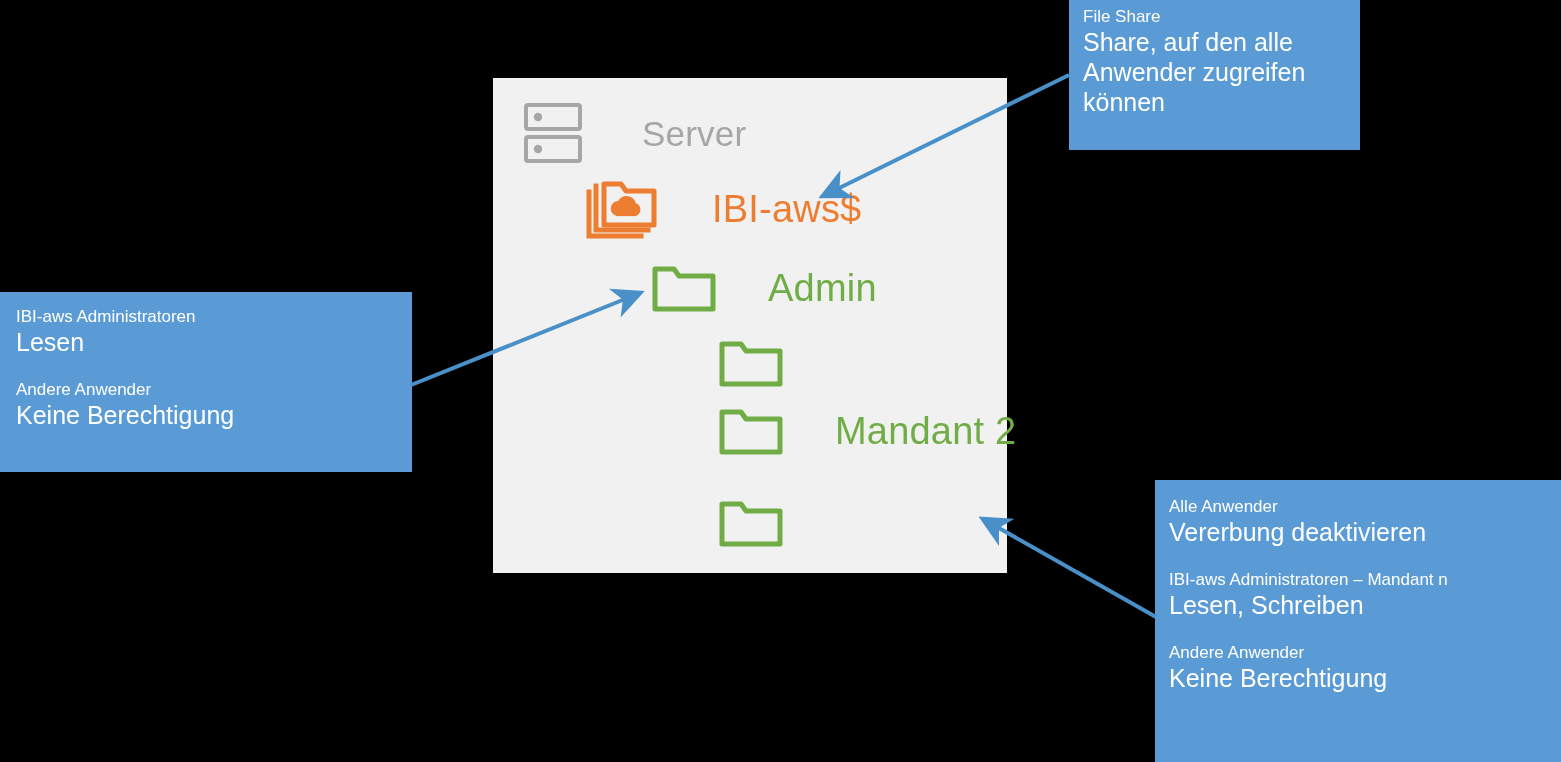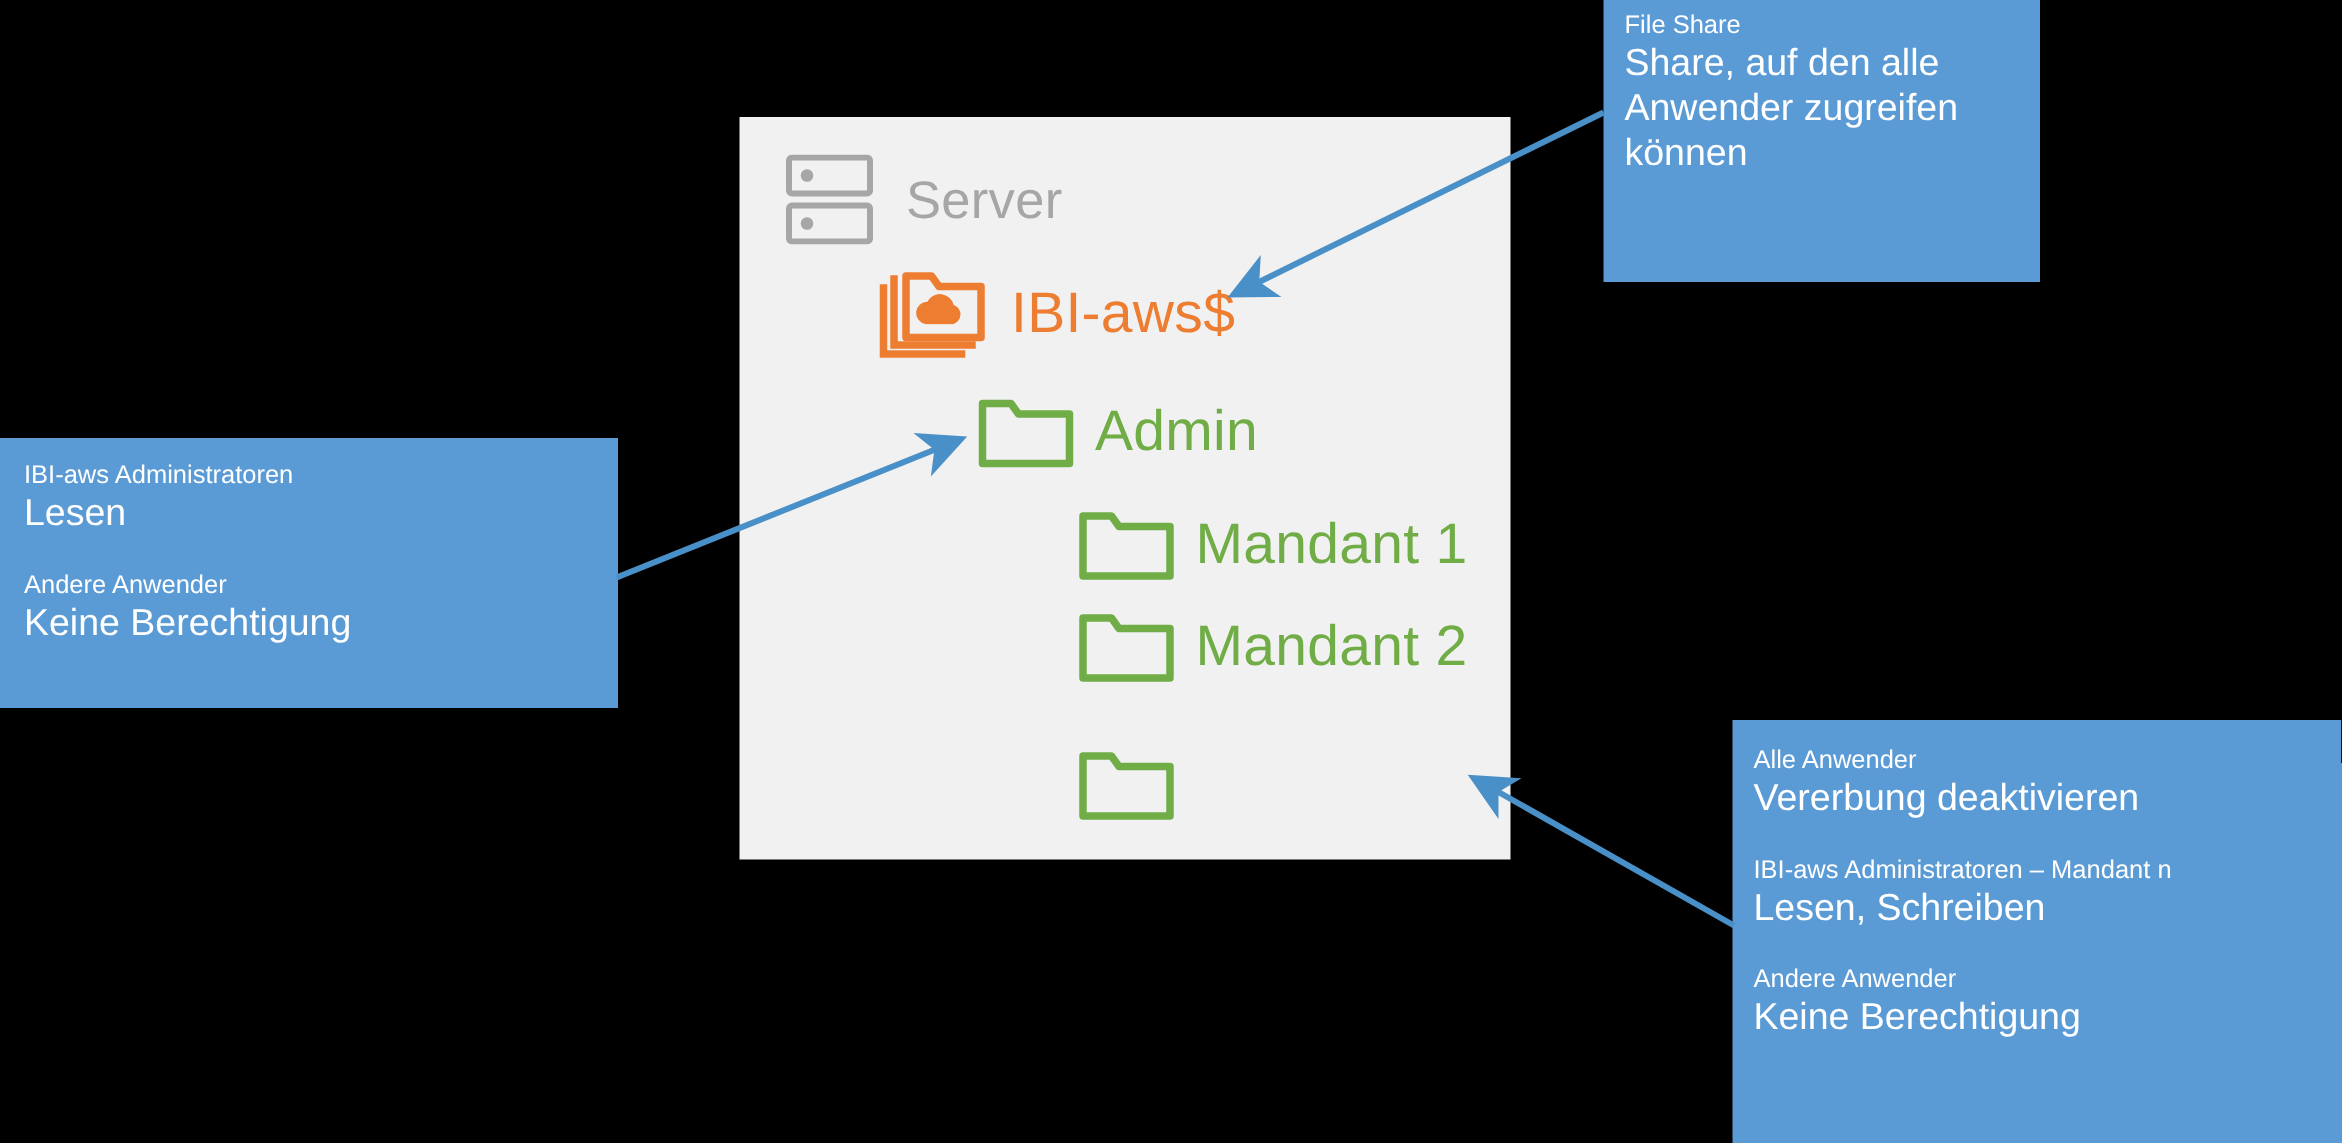--- a/index.html
+++ b/index.html
@@ -23,20 +23,21 @@
     top: 78px;
     width: 514px;
     height: 495px;
     background: #F1F1F1;
   }
 
   .node {
     position: absolute;
     display: flex;
     align-items: center;
+    gap: 38px;
   }
   .node .label {
     white-space: nowrap;
     line-height: 1;
   }
 
   
   .node-server { left: 31px; top: 25px; }
   .node-server .label {
     color: #A6A6A6;
@@ -84,21 +85,21 @@
   .callout .big {
     font-size: 25px;
     line-height: 30px;
   }
   .callout .gap { height: 22px; }
 
   .callout-fileshare {
     left: 1069px;
     top: 0px;
     width: 291px;
-    height: 188px;
+    height: 150px;
     padding: 6px 0 0 14px;
   }
   .callout-fileshare .big { max-width: 262px; }
 
   .callout-admin {
     left: 0px;
     top: 292px;
     width: 412px;
     height: 180px;
     padding: 14px 0 0 16px;
@@ -164,21 +165,20 @@
       </span>
       <span class="label">Admin</span>
     </div>
 
     <div class="node node-folder node-mand-1">
       <span class="folder-icon">
         <svg viewBox="0 0 64 50" width="64" height="50" aria-hidden="true">
           <path d="M3 6 L22 6 L27 13 L61 13 L61 46 L3 46 Z" fill="none" stroke="#70AD47" stroke-width="5" stroke-linejoin="round"></path>
         </svg>
       </span>
-      <span class="label">Mandant 1</span>
     </div>
 
     <div class="node node-folder node-mand-2">
       <span class="folder-icon">
         <svg viewBox="0 0 64 50" width="64" height="50" aria-hidden="true">
           <path d="M3 6 L22 6 L27 13 L61 13 L61 46 L3 46 Z" fill="none" stroke="#70AD47" stroke-width="5" stroke-linejoin="round"></path>
         </svg>
       </span>
       <span class="label">Mandant 2</span>
     </div>

